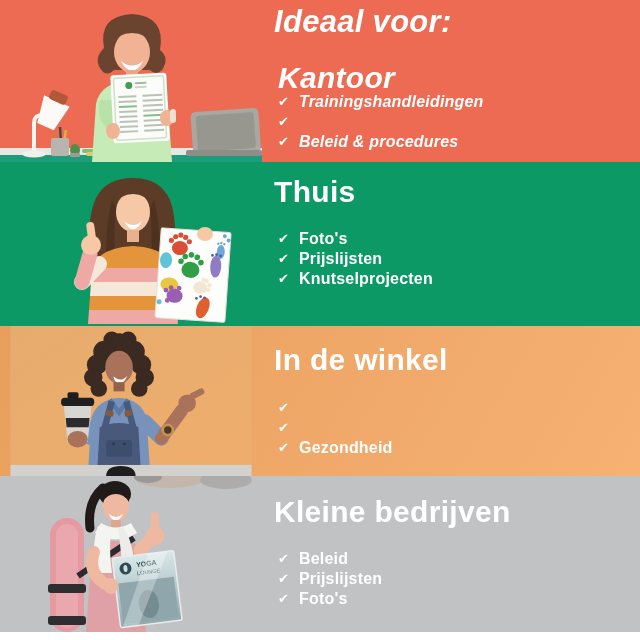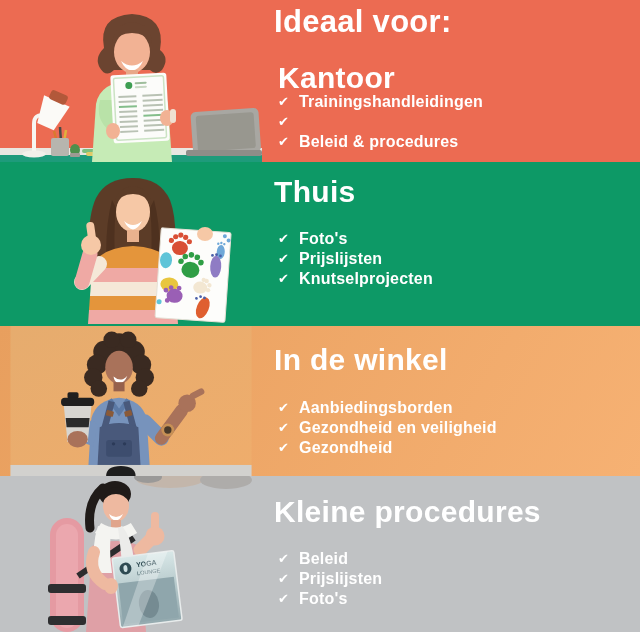--- a/index.html
+++ b/index.html
@@ -2,21 +2,21 @@
 <html style="--kantoor-band: #EC6B52; --thuis-band: #0D9966; --winkel-band-start: #E89F5E; --winkel-band-end: #F6B173; --bedrijven-band: #C0C2C4; --text: #FFFFFF;"><head>
 <meta charset="utf-8">
 <style>
   html,body{margin:0;padding:0;background:#ffffff;}
   .canvas{
     position:relative;width:640px;height:640px;overflow:hidden;
     font-family:"Liberation Sans","DejaVu Sans",sans-serif;
     -webkit-font-smoothing:antialiased;
   }
   .band{position:relative;width:640px;overflow:hidden;}
-  #band-kantoor{height:162px;background:var(--kantoor-band,#EC6B52);}
+  #band-kantoor{height:162px;background:var(--kantoor-band,#EC6B52);font-style:italic;}
   #band-thuis{height:164px;background:var(--thuis-band,#0D9966);padding-left:20px;}
   #band-winkel{height:150px;background:linear-gradient(120deg,var(--winkel-band-start,#E89F5E) 0%,var(--winkel-band-end,#F6B173) 100%);}
   #band-bedrijven{height:156px;background:var(--bedrijven-band,#C0C2C4);}
   .photo{position:absolute;left:0;top:0;width:262px;height:100%;display:block;}
   .content{position:absolute;left:274px;top:0;right:8px;height:100%;color:var(--text,#FFFFFF);}
   .page-title{position:absolute;left:0;top:4px;font-size:31px;font-weight:bold;letter-spacing:.3px;}
   .heading{position:absolute;left:0;font-size:30px;font-weight:bold;letter-spacing:.3px;white-space:nowrap;}
   #band-kantoor .heading{top:57px;}
   #band-thuis   .heading{top:13px;}
   #band-winkel  .heading{top:17px;}
@@ -302,25 +302,23 @@
       <g>
         <rect x="0" y="151" width="262" height="12" fill="#D2D1CE"></rect>
         <path d="M104,163 Q104,152 120,152 Q136,152 136,163 Z" fill="#1E1E1E"></path>
       </g>
     </svg>
     <div class="content">
       <h2 class="heading" style="margin:0">In de winkel</h2>
       <ul class="checklist">
         <li>
             <span class="check">✔</span>
-            <span>Aanbiedingsborden</span>
-          </li>
-        <li>
-            <span class="check">✔</span>
-            <span>Gezondheid en veiligheid</span>
+          </li>
+        <li>
+            <span class="check">✔</span>
           </li>
         <li>
             <span class="check">✔</span>
             <span>Gezondheid</span>
           </li>
       </ul>
     </div>
   </section>
 
   <section class="band" id="band-bedrijven">
@@ -369,21 +367,21 @@
         <ellipse cx="147" cy="128" rx="10" ry="14" fill="#6E858C" opacity="0.8"></ellipse>
         <circle cx="128" cy="90" r="6" fill="#2E4A52"></circle>
         <ellipse cx="128" cy="90" rx="2" ry="3.5" fill="#CFE0E2"></ellipse>
         <text x="139" y="90" font-size="7" font-weight="bold" fill="#2E4A52">YOGA</text>
         <text x="139" y="98" font-size="5.5" fill="#3E5A62">LOUNGE</text>
         <polygon points="118,148 152,78 172,78 134,148" fill="#FFFFFF" opacity="0.3"></polygon>
       </g>
       <ellipse cx="111" cy="110" rx="7" ry="8" fill="#EEB9A0"></ellipse>
     </svg>
     <div class="content">
-      <h2 class="heading" style="margin:0">Kleine procedures</h2>
+      <h2 class="heading" style="margin:0">Kleine bedrijven</h2>
       <ul class="checklist">
         <li>
             <span class="check">✔</span>
             <span>Beleid</span>
           </li>
         <li>
             <span class="check">✔</span>
             <span>Prijslijsten</span>
           </li>
         <li>

